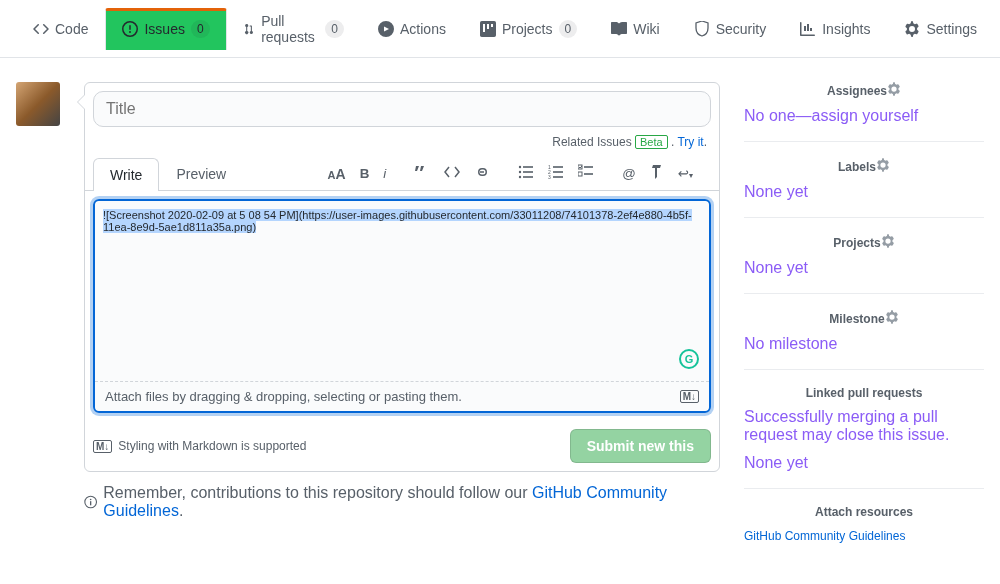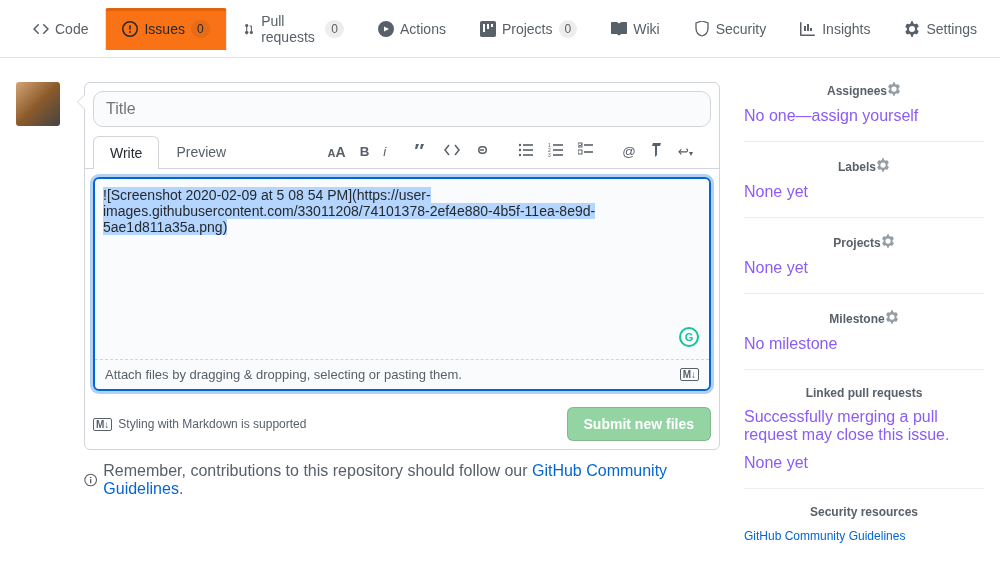--- a/index.html
+++ b/index.html
@@ -1,39 +1,39 @@
 <!DOCTYPE html>
 <html><head>
 <meta charset="utf-8">
 <style>
 * { box-sizing: border-box; margin: 0; padding: 0; }
 body { font-family: -apple-system, BlinkMacSystemFont, "Segoe UI", Helvetica, Arial, sans-serif; font-size: 14px; color: #24292e; background: #fff; width: 1000px; }
 .tabnav { border-bottom: 1px solid #e1e4e8; display: flex; align-items: center; padding: 0 16px; }
 .tabnav-tab { display: flex; align-items: center; gap: 6px; padding: 12px 16px; color: #586069; border: 1px solid transparent; border-bottom: none; cursor: pointer; }
-.tabnav-tab.selected { background: #f97316; border-color: #e1e4e8; border-top: 3px solid #e36209; border-radius: 3px 3px 0 0; color: #24292e; margin-bottom: -1px; padding-top: 9px; }
+.tabnav-tab.selected { background: #22c55e; border-color: #e1e4e8; border-top: 3px solid #e36209; border-radius: 3px 3px 0 0; color: #24292e; margin-bottom: -1px; padding-top: 9px; }
 .tabnav-tab .counter { background: rgba(27,31,35,0.08); border-radius: 20px; padding: 0 6px; font-size: 12px; line-height: 18px; }
 .octicon { fill: currentColor; display: inline-block; vertical-align: text-bottom; }
 .container { display: flex; padding: 24px 16px; gap: 24px; align-items: flex-start; }
 .avatar { width: 44px; height: 44px; border-radius: 3px; background: linear-gradient(135deg, #d4a574 0%, #8b5a2b 50%, #444 100%); flex-shrink: 0; }
 .main { flex: 1; min-width: 0; }
 .comment-box { border: 1px solid #d1d5da; border-radius: 6px; position: relative; }
 .comment-box::before { content: ""; position: absolute; left: -8px; top: 11px; width: 0; height: 0; border-top: 8px solid transparent; border-bottom: 8px solid transparent; border-right: 8px solid #d1d5da; }
 .comment-box::after { content: ""; position: absolute; left: -7px; top: 11px; width: 0; height: 0; border-top: 8px solid transparent; border-bottom: 8px solid transparent; border-right: 8px solid #fff; }
 .title-input { width: calc(100% - 16px); margin: 8px; padding: 8px 12px; font-size: 16px; border: 1px solid #d1d5da; border-radius: 10px; background: #fafbfc; color: #586069; }
 .related { text-align: right; padding: 0 12px 8px; font-size: 12px; color: #586069; }
 .beta-badge { border: 1px solid #28a745; color: #28a745; padding: 0 4px; border-radius: 2px; font-size: 11px; }
 .related a { color: #0366d6; text-decoration: none; }
 .tabs-toolbar { display: flex; align-items: center; border-bottom: 1px solid #d1d5da; padding: 0 8px; }
 .write-tab, .preview-tab { padding: 8px 16px; border: 1px solid transparent; border-bottom: none; background: none; cursor: pointer; color: #586069; font-size: 14px; }
 .write-tab.active { background: #fff; border-color: #d1d5da; border-radius: 6px 6px 0 0; margin-bottom: -1px; color: #24292e; }
 .toolbar { margin-left: auto; display: flex; gap: 4px; align-items: center; color: #586069; }
 .toolbar-btn { padding: 4px 6px; cursor: pointer; background: none; border: none; color: #586069; }
 .toolbar-group { display: flex; gap: 2px; margin-right: 12px; }
 .textarea-wrap { margin: 8px; border: 2px solid #0366d6; border-radius: 6px; box-shadow: 0 0 0 3px rgba(3,102,214,0.3); position: relative; }
-.comment-textarea { width: 100%; min-height: 180px; padding: 8px; border: none; resize: vertical; font-family: inherit; font-size: 14px; outline: none; background: #fafbfc; border-radius: 6px 6px 0 0; }
+.comment-textarea { width: 100%; min-height: 180px; padding: 8px; border: none; resize: vertical; font-family: inherit; font-size: 11px; outline: none; background: #fafbfc; border-radius: 6px 6px 0 0; }
 .comment-textarea::selection { background: #b4d5fe; }
 .grammarly { position: absolute; right: 10px; bottom: 42px; width: 20px; height: 20px; border-radius: 50%; border: 2px solid #15c39a; display: flex; align-items: center; justify-content: center; color: #15c39a; font-size: 11px; font-weight: bold; }
 .attach-bar { border-top: 1px dashed #d1d5da; padding: 7px 10px; font-size: 13px; color: #586069; background: #fafbfc; border-radius: 0 0 6px 6px; display: flex; align-items: center; justify-content: space-between; }
 .md-icon { font-size: 10px; font-weight: bold; border: 1px solid #586069; padding: 0 2px; border-radius: 2px; }
 .actions-row { display: flex; align-items: center; justify-content: space-between; padding: 8px; }
 .markdown-note { font-size: 12px; color: #586069; display: flex; align-items: center; gap: 6px; }
 .submit-btn { background: #94d3a2; color: #fff; border: 1px solid rgba(27,31,35,0.15); padding: 8px 16px; border-radius: 6px; font-size: 14px; font-weight: 600; cursor: pointer; }
 .guidelines { font-size: 16px; color: #586069; margin-top: 12px; display: flex; align-items: center; gap: 6px; }
 .guidelines a { color: #0366d6; text-decoration: none; }
 .sidebar { width: 240px; flex-shrink: 0; }
@@ -107,20 +107,25 @@
     <span>Settings</span>
   </a>
 </nav>
 
 <div class="container">
   <div class="avatar"></div>
 
   <div class="main">
     <div class="comment-box">
       <input class="title-input" placeholder="Title" style="">
+      <div class="related">
+        <span>Related Issues</span>
+        <span class="beta-badge">Beta</span> .
+        <a>Try it</a>.
+      </div>
       <div class="tabs-toolbar">
         <button class="write-tab active">Write</button>
         <button class="preview-tab">Preview</button>
         <div class="toolbar">
           <div class="toolbar-group">
             <button class="toolbar-btn" style="font-weight:600;font-size:11px">A<span style="font-size:14px">A</span></button>
             <button class="toolbar-btn"><b>B</b></button>
             <button class="toolbar-btn"><i>i</i></button>
           </div>
           <div class="toolbar-group">
@@ -174,21 +179,21 @@
         <div class="attach-bar">
           <span>Attach files by dragging &amp; dropping, selecting or pasting them.</span>
           <span class="md-icon">M↓</span>
         </div>
       </div>
       <div class="actions-row">
         <div class="markdown-note">
           <span class="md-icon">M↓</span>
           <span>Styling with Markdown is supported</span>
         </div>
-        <button class="submit-btn">Submit new files</button>
+        <button class="submit-btn">Submit new this</button>
       </div>
     </div>
     <div class="guidelines">
       <svg class="octicon" width="14" height="14" viewBox="0 0 16 16">
           <circle cx="8" cy="8" r="7" fill="none" stroke="currentColor" stroke-width="1.3"></circle>
           <circle cx="8" cy="5" r="1"></circle>
           <rect x="7.2" y="7" width="1.6" height="5"></rect>
         </svg>
       <span>
         <span>Remember, contributions to this repository should follow our </span><a>GitHub Community Guidelines</a><span>.</span>
@@ -235,18 +240,18 @@
     </div>
     <div class="sidebar-section">
       <div class="sidebar-header">
         <span>Linked pull requests</span>
       </div>
       <div class="sidebar-value" style="margin-bottom:10px">Successfully merging a pull request may close this issue.</div>
       <div class="sidebar-value">None yet</div>
     </div>
     <div class="sidebar-section" style="border-bottom:none">
       <div class="sidebar-header">
-        <span>Security resources</span>
+        <span>Attach resources</span>
       </div>
       <a class="sidebar-link">GitHub Community Guidelines</a>
     </div>
   </aside>
 </div>
 
 </body></html>

